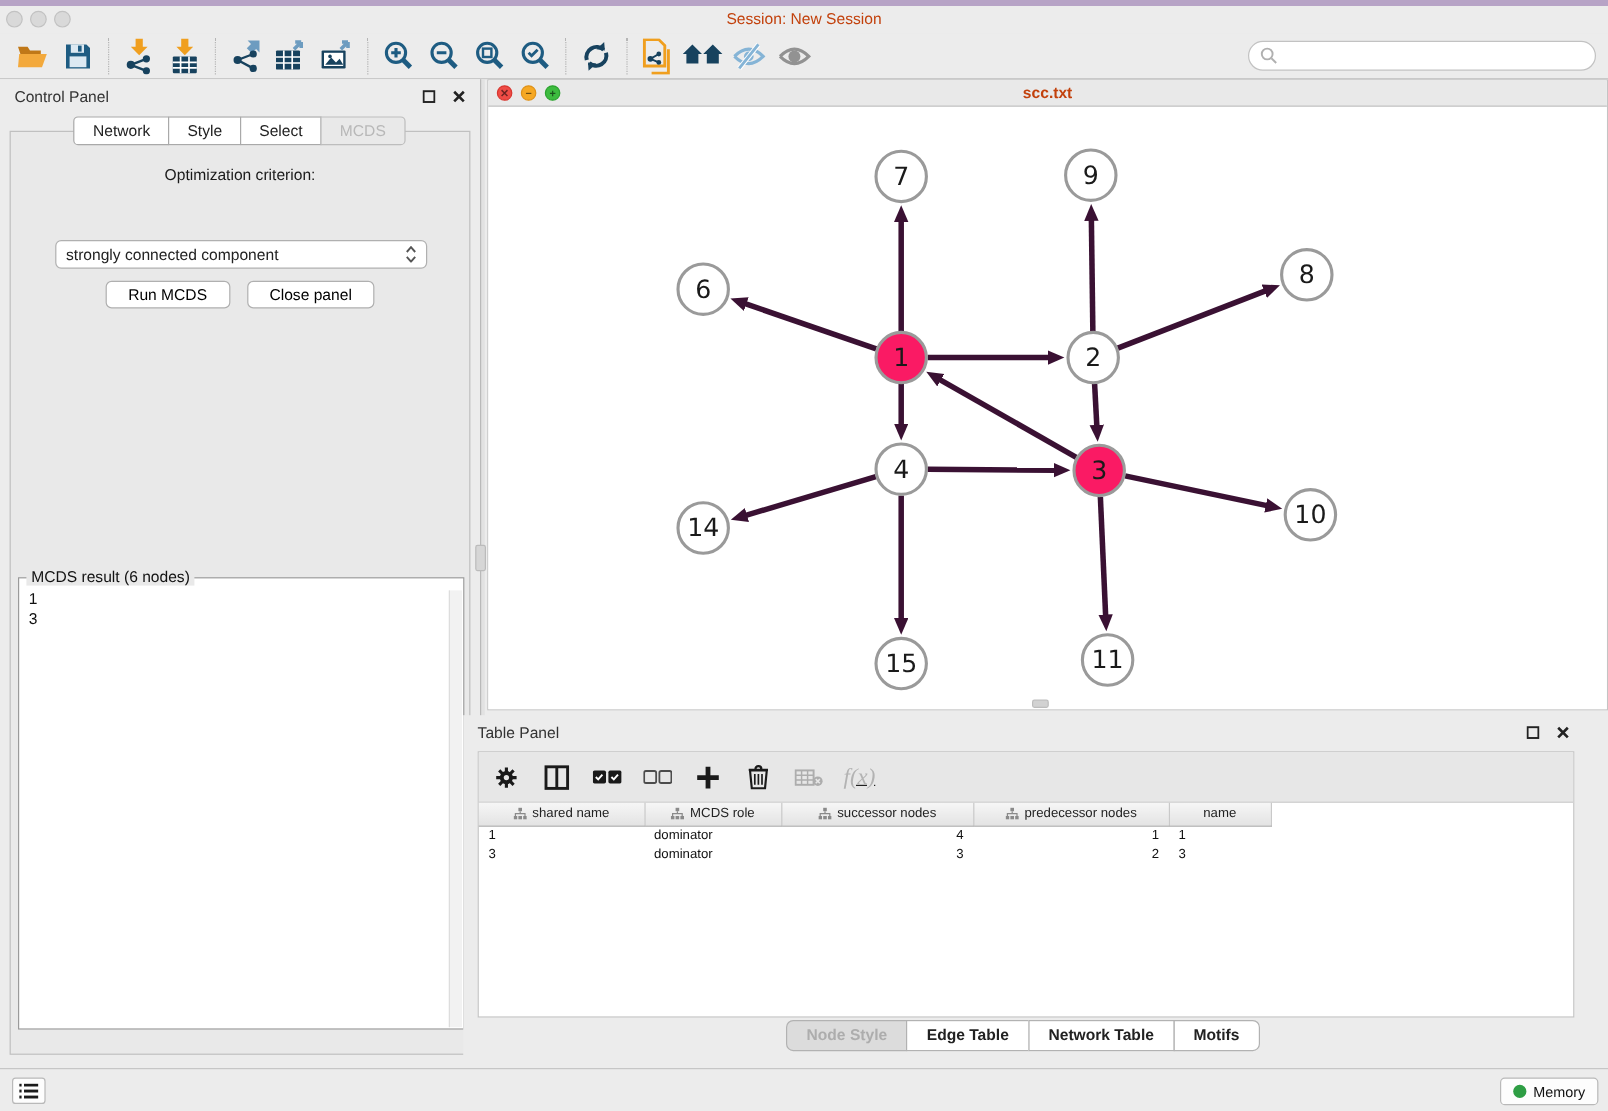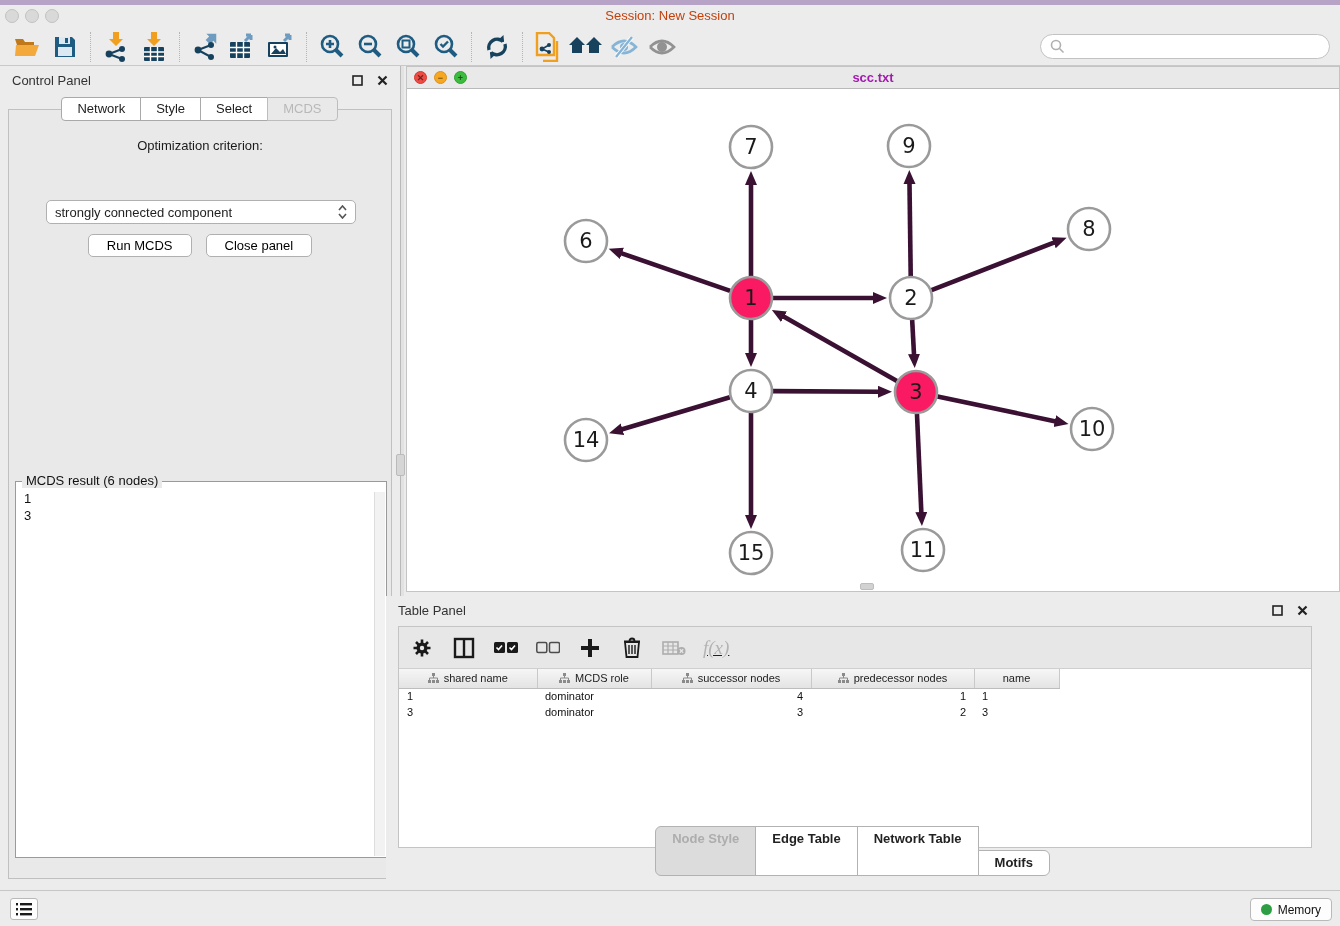--- a/index.html
+++ b/index.html
@@ -47,40 +47,40 @@
   .v-divider .grip { position:absolute; top:388px; left:-5px; width:9px; height:22px; background:#d6d6d6; border:1px solid #bbb; border-radius:2px; }
 
   
   .net-window { position:absolute; top:66px; left:406px; width:934px; height:526px; background:#fff; border:1px solid #c4c4c4; }
   .net-titlebar { height:22px; background:#e9e9e9; border-bottom:1px solid #b9b9b9; position:relative; }
   .net-lights { position:absolute; left:7px; top:4px; display:flex; gap:7px; }
   .light { width:13px; height:13px; border-radius:50%; font-size:9px; font-weight:bold; display:flex; align-items:center; justify-content:center; color:rgba(0,0,0,.55); }
   .light.red { background:#ef4b45; border:1px solid #d8362f; }
   .light.yellow { background:#f6a823; border:1px solid #df9117; }
   .light.green { background:#3dbb3f; border:1px solid #2aa32d; }
-  .net-title { text-align:center; font-size:13px; font-weight:bold; color:#a21caf; line-height:21px; }
+  .net-title { text-align:center; font-size:13px; font-weight:bold; color:#c2410c; line-height:21px; }
   .net-canvas { position:relative; width:932px; height:502px; background:#fff; }
   .h-grip { position:absolute; left:453px; bottom:1px; width:14px; height:7px; background:#d2d2d2; border:1px solid #bdbdbd; border-radius:2px; }
 
   
   .table-panel { position:absolute; top:596px; left:386px; width:934px; height:294px; background:#ececec; }
   .tp-inner { position:absolute; top:30px; left:12px; width:914px; height:222px; border:1px solid #c4c4c4; background:#fff; }
   .tp-toolbar { height:42px; background:#e7e7e7; border-bottom:1px solid #cfcfcf; display:flex; align-items:center; padding:0 10px; gap:16px;text-decoration:underline; }
   .tp-ic { display:flex; align-items:center; justify-content:center; width:26px; height:26px; color:#1a1a1a; }
   .tp-ic.disabled { color:#adadad; }
   .fx { font-family:"Liberation Serif", serif; font-style:italic; font-size:19px; color:#b3b3b3; }
   table.node-table { border-collapse:collapse; font-size:11px; }
   .node-table th { height:19px; font-weight:normal; color:#222; background:linear-gradient(#f6f6f6,#e3e3e3); border-right:1px solid #c9c9c9; border-bottom:1px solid #bdbdbd; padding:0 4px; white-space:nowrap; }
   .node-table th .th-inner { display:flex; align-items:center; justify-content:center; gap:5px; }
   .node-table td { height:16px; padding:0 8px; color:#111; }
   .col-left { text-align:left; } .col-right { text-align:right; }
   .tp-tabs { position:absolute; bottom:14px; left:0; width:100%; display:flex; justify-content:center; }
   .tp-tab { border:1px solid #b2b2b2; background:#fff; padding:4px 16px 5px; font-size:13px; font-weight:bold; margin-left:-1px; }
   .tp-tab:first-child { border-radius:6px 0 0 6px; }
-  .tp-tab:last-child { border-radius:0 6px 6px 0;margin-top:24px; }
+  .tp-tab:last-child { border-radius:0 6px 6px 0; }
   .tp-tab.selected { background:#dcdcdc; color:#adadad; border-color:#b2b2b2; }
 
   
   .statusbar { position:absolute; top:890px; left:0; width:1340px; height:36px; background:#ececec; border-top:1px solid #c6c6c6; }
   .sb-left-btn { position:absolute; left:10px; top:7px; width:28px; height:22px; background:#fdfdfd; border:1px solid #b9b9b9; border-radius:3px; display:flex; align-items:center; justify-content:center; }
   .memory-btn { position:absolute; right:8px; top:7px; height:23px; background:#fdfdfd; border:1px solid #b9b9b9; border-radius:4px; display:flex; align-items:center; padding:0 10px; gap:6px; font-size:12px; color:#111; }
   .memory-dot { width:11px; height:11px; border-radius:50%; background:#2e9e44; }
 
   svg { display:block; }
 </style>

